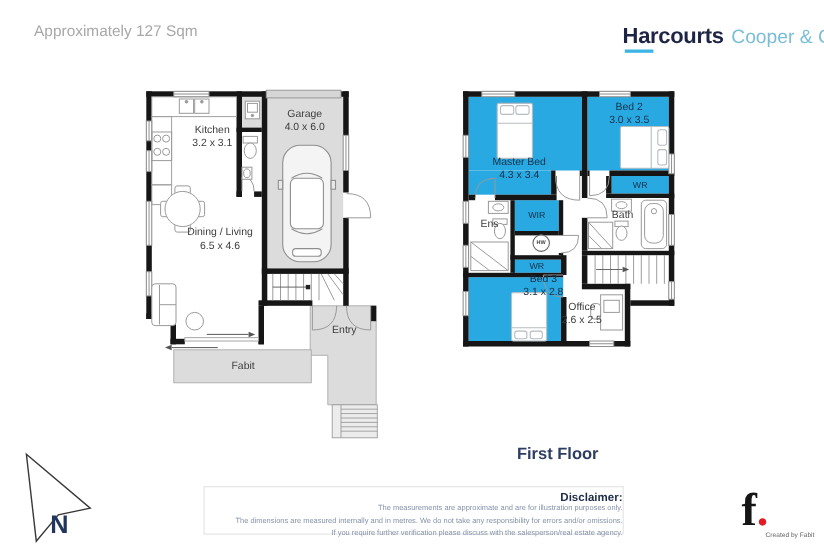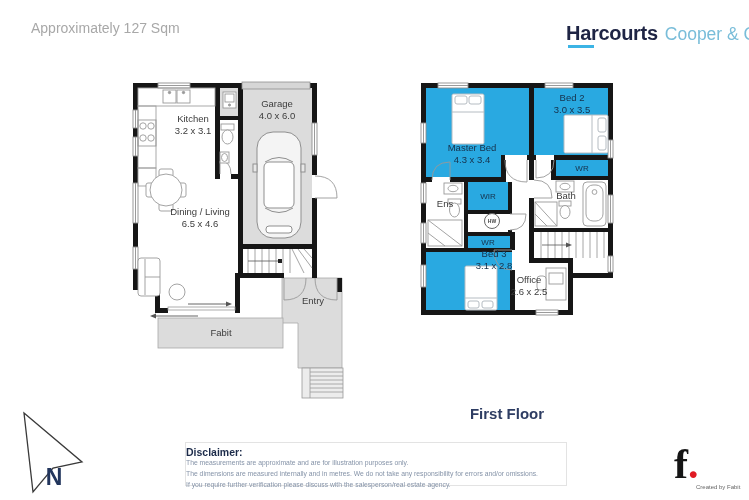--- a/index.html
+++ b/index.html
@@ -24,21 +24,21 @@
   .rlabel.on-blue{color:#16304a;}
   .rlabel.small{font-size:8px;line-height:9px;}
   .rlabel.tiny{font-size:5px;line-height:6px;color:#444;font-weight:700;}
   
   .floor-title{transform:translate(-50%,-50%);font-size:15px;font-weight:600;color:#2e3d63;white-space:nowrap;}
   
   #compass{left:8px;top:405px;width:92px;height:92px;}
   .north-label{left:54px;top:477px;transform:translate(-50%,-50%);font-size:23px;font-weight:700;color:#22355c;}
   
   .disclaimer{left:185px;top:442px;width:380px;height:42px;border:1px solid #e3e3e3;background:#fff;
-              text-align:left;}
+              text-align:right;}
   .disclaimer-title{font-size:10.5px;font-weight:700;color:#1c2b4a;margin-top:3px;}
   .disclaimer-line{font-size:6.8px;line-height:1.6;color:#8593a8;}
   
   .credit-mark{left:674px;top:442px;font-family:"Liberation Serif",serif;font-size:42px;line-height:44px;
                font-weight:600;color:#151515;}
   .credit-dot{color:#e01b24;}
   .credit-text{left:696px;top:484px;font-size:6px;color:#666;}
 </style>
 </head>
 <body>

